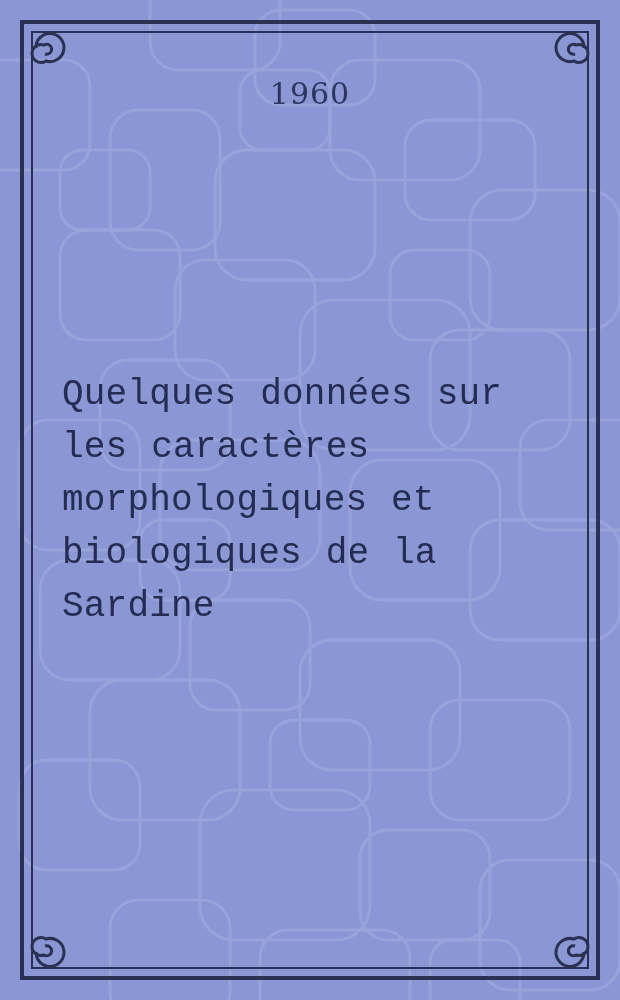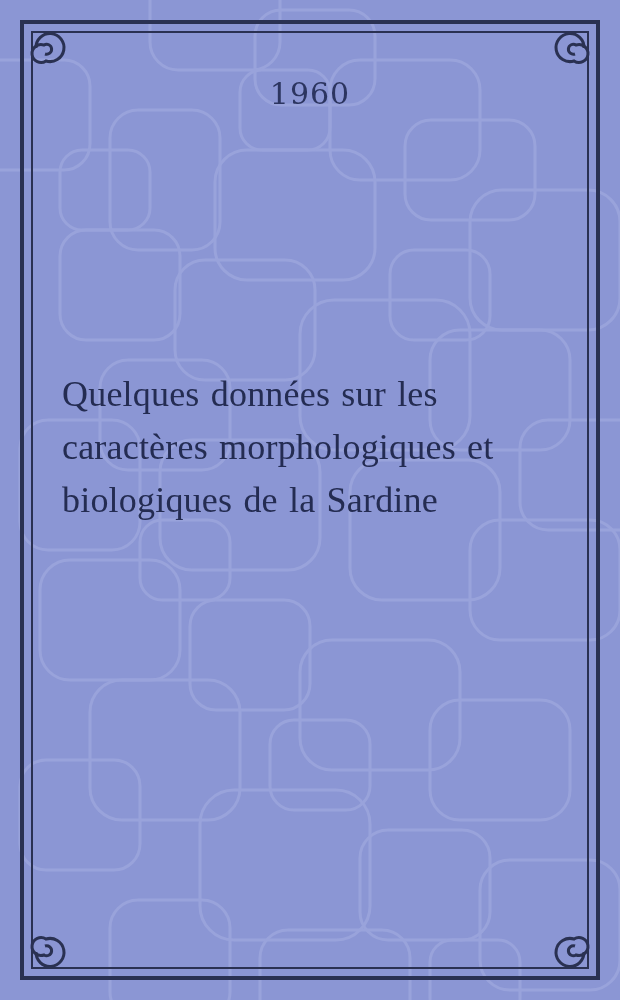--- a/index.html
+++ b/index.html
@@ -68,21 +68,21 @@
     font-size: 30px;
     color: #2c3560;
     letter-spacing: 1px;
   }
 
   .title {
     position: absolute;
     top: 368px;
     left: 62px;
     width: 506px;
-    font-family: Liberation Serif, serif;
+    font-family: Liberation Mono, monospace;
     font-size: 36px;
     line-height: 53px;
     color: #242c52;
     letter-spacing: 0.2px;
     word-spacing: 2px;
   }
 </style>
 </head>
 <body>
 

